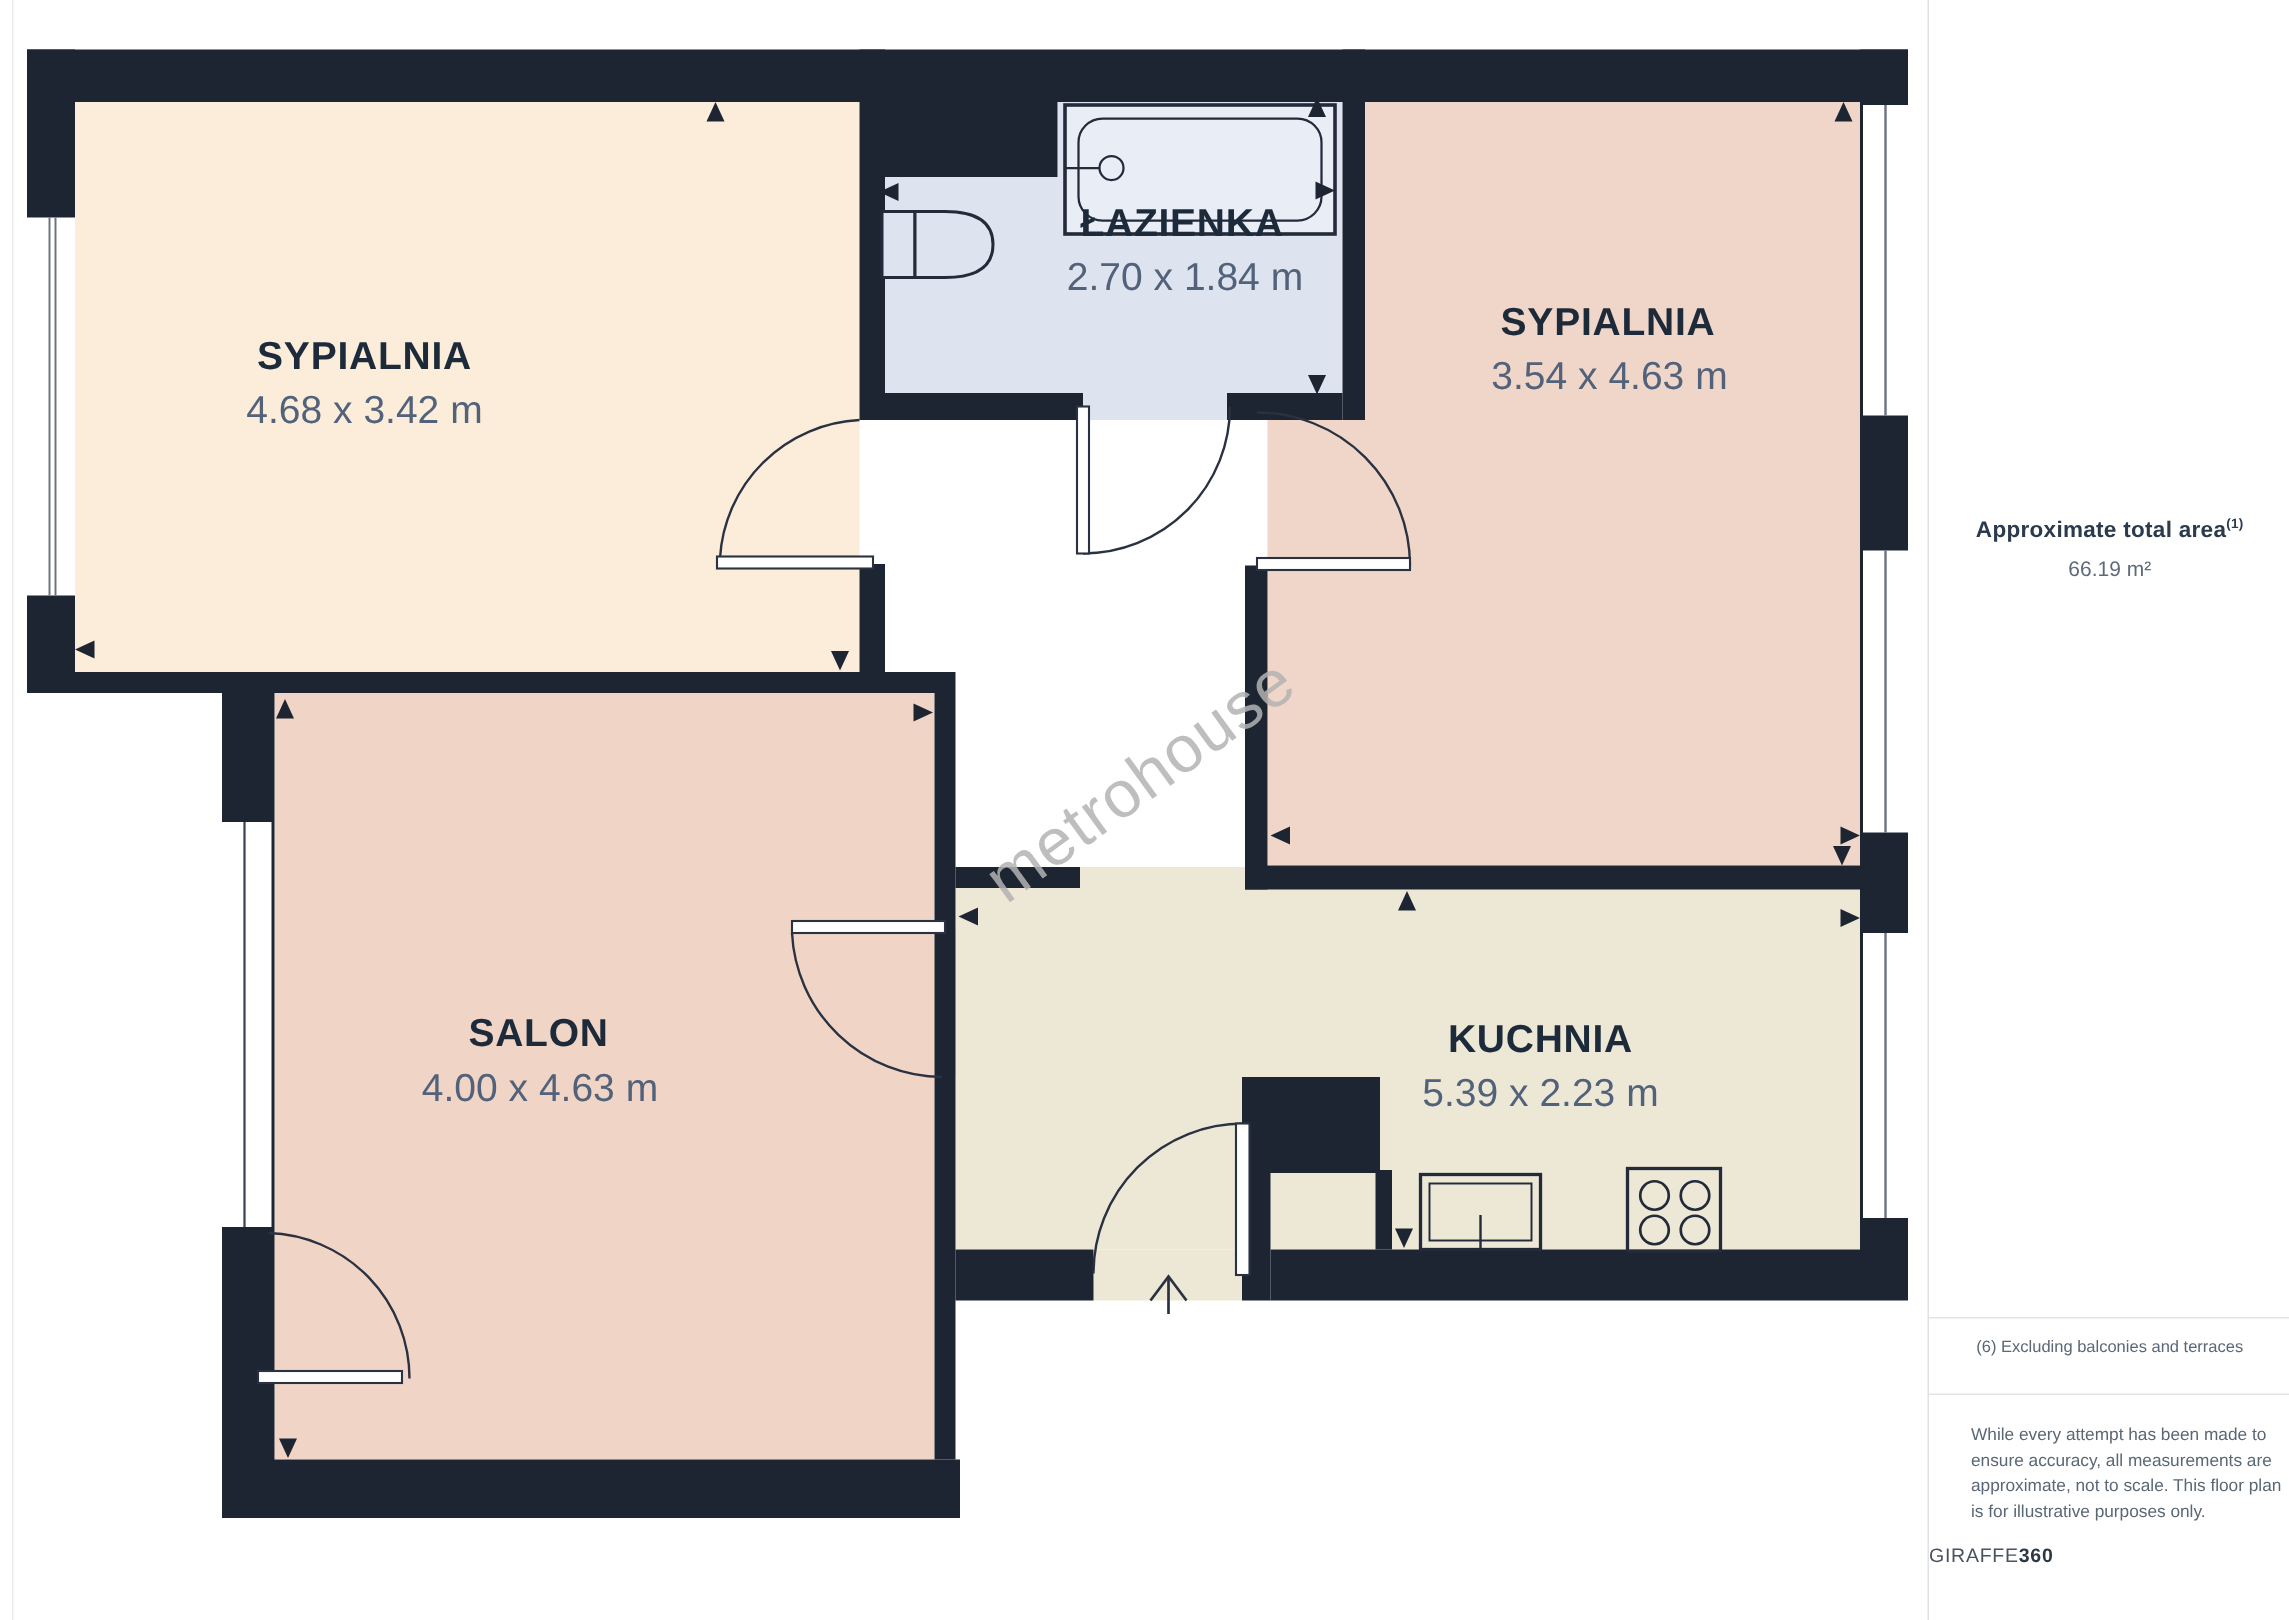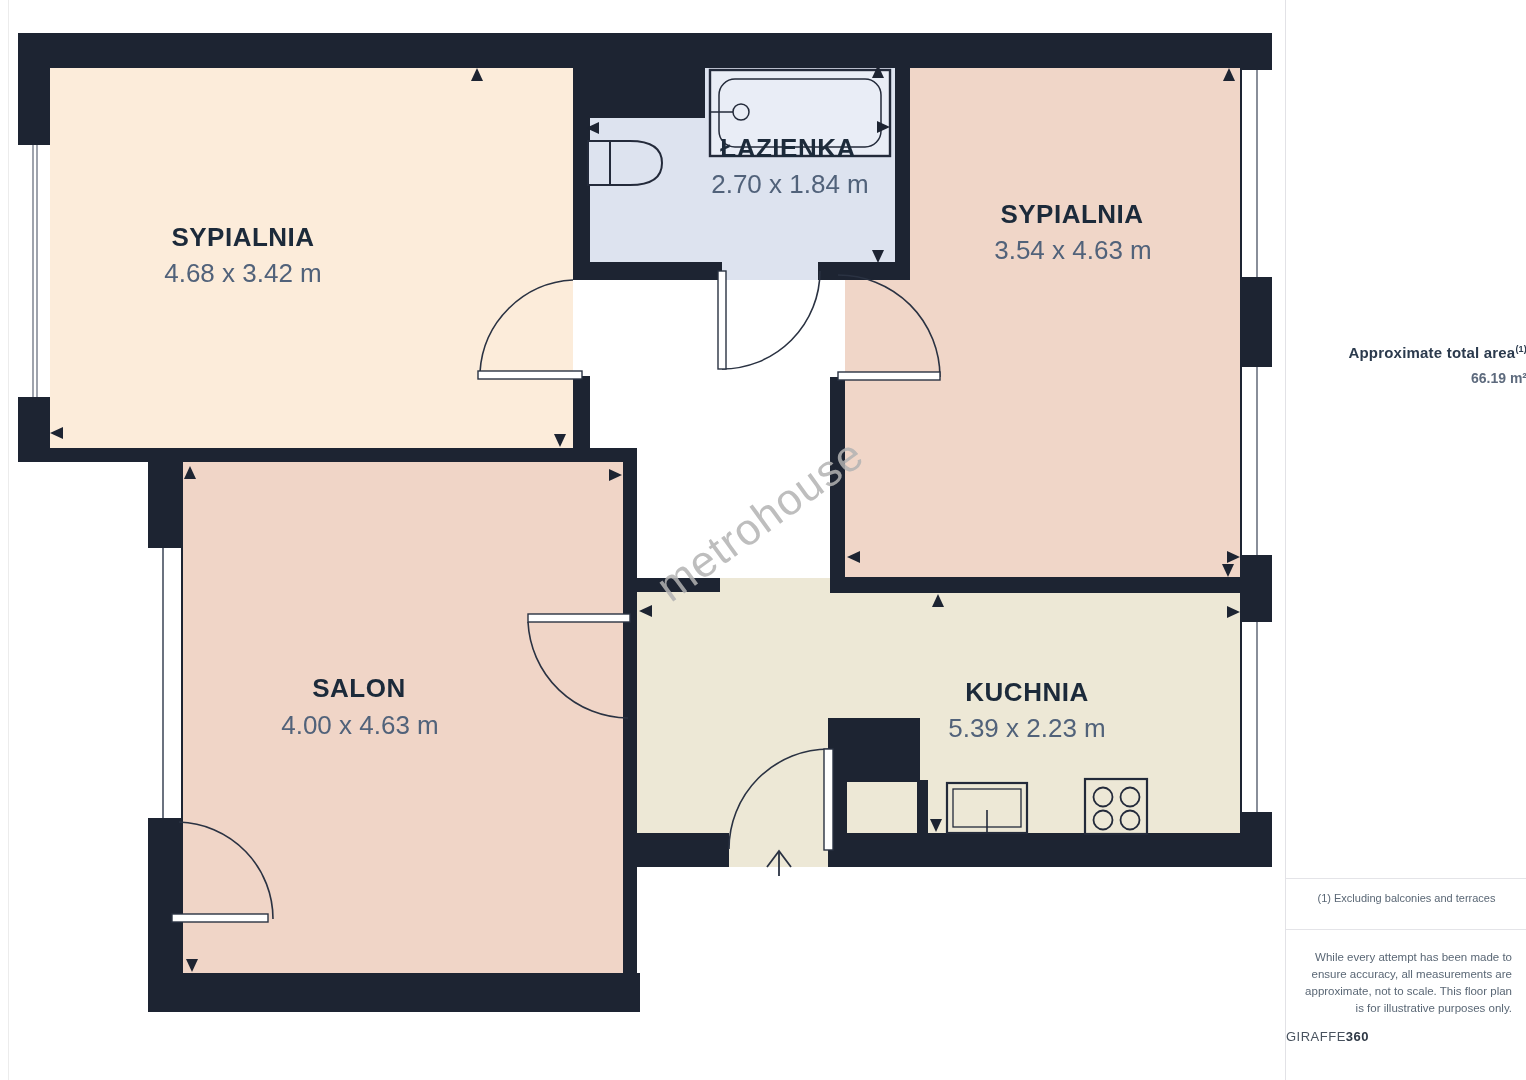--- a/index.html
+++ b/index.html
@@ -4,28 +4,28 @@
 <style>
   html,body{margin:0;padding:0;background:#fff;}
   body{width:1526px;height:1080px;position:relative;overflow:hidden;
        font-family:"Liberation Sans",sans-serif;}
   #plan{position:absolute;left:0;top:0;}
   .edge-line{position:absolute;left:8px;top:0;width:1px;height:1080px;background:#ececec;}
 
   
   .sidebar{position:absolute;left:1285px;top:0;width:241px;height:1080px;
            background:#fff;border-left:1px solid #e2e2e6;}
-  .area-block{position:absolute;top:344px;left:0;width:100%;text-align:right;}
+  .area-block{position:absolute;top:344px;left:0;width:100%;text-align:center;}
   .area-title{font-size:15px;font-weight:bold;color:#2b3a4d;letter-spacing:.2px;}
   .area-title sup{font-size:9px;}
-  .area-value{margin-top:9px;font-size:14px;color:#5d6a7d;font-weight:bold;}
+  .area-value{margin-top:9px;font-size:14px;color:#5d6a7d;}
   .divider{position:absolute;left:0;width:100%;height:1px;background:#e4e4e8;}
   .footnote{position:absolute;top:892px;left:10px;width:221px;text-align:center;
             font-size:11px;color:#5a6775;}
-  .disclaimer{position:absolute;top:949px;left:17px;width:209px;text-align:right;
+  .disclaimer{position:absolute;top:949px;left:28px;width:209px;text-align:left;
               font-size:11.5px;line-height:17px;color:#5a6775;}
   .brand{position:absolute;top:1029px;left:0;width:100%;text-align:left;
          font-size:13px;color:#49535f;letter-spacing:.5px;}
   .brand .b360{font-weight:bold;color:#2e3845;}
 
   
   text{font-family:"Liberation Sans",sans-serif;}
   .room-title{font-size:26px;font-weight:bold;fill:#1c2a3a;letter-spacing:.5px;}
   .room-dims{font-size:26px;fill:#51627a;}
   .watermark{font-size:44px;fill:#b3b3b3;opacity:.85;letter-spacing:1px;}
@@ -196,19 +196,19 @@
   <text class="watermark" x="760" y="535" text-anchor="middle" transform="rotate(-36 760 520)">metrohouse</text>
 </svg>
 
 <div class="sidebar">
   <div class="area-block">
     <div class="area-title"><span>Approximate total area</span><sup>(1)</sup></div>
     <div class="area-value">66.19 m²</div>
   </div>
 
   <div class="divider" style="top:878px"></div>
-  <div class="footnote">(1) Excluding balconies and terraces</div>
+  <div class="footnote">(6) Excluding balconies and terraces</div>
   <div class="divider" style="top:929px"></div>
 
   <div class="disclaimer">While every attempt has been made to ensure accuracy, all measurements are approximate, not to scale. This floor plan is for illustrative purposes only.</div>
 
   <div class="brand"><span>GIRAFFE</span><span class="b360">360</span></div>
 </div>
 
 </body></html>

